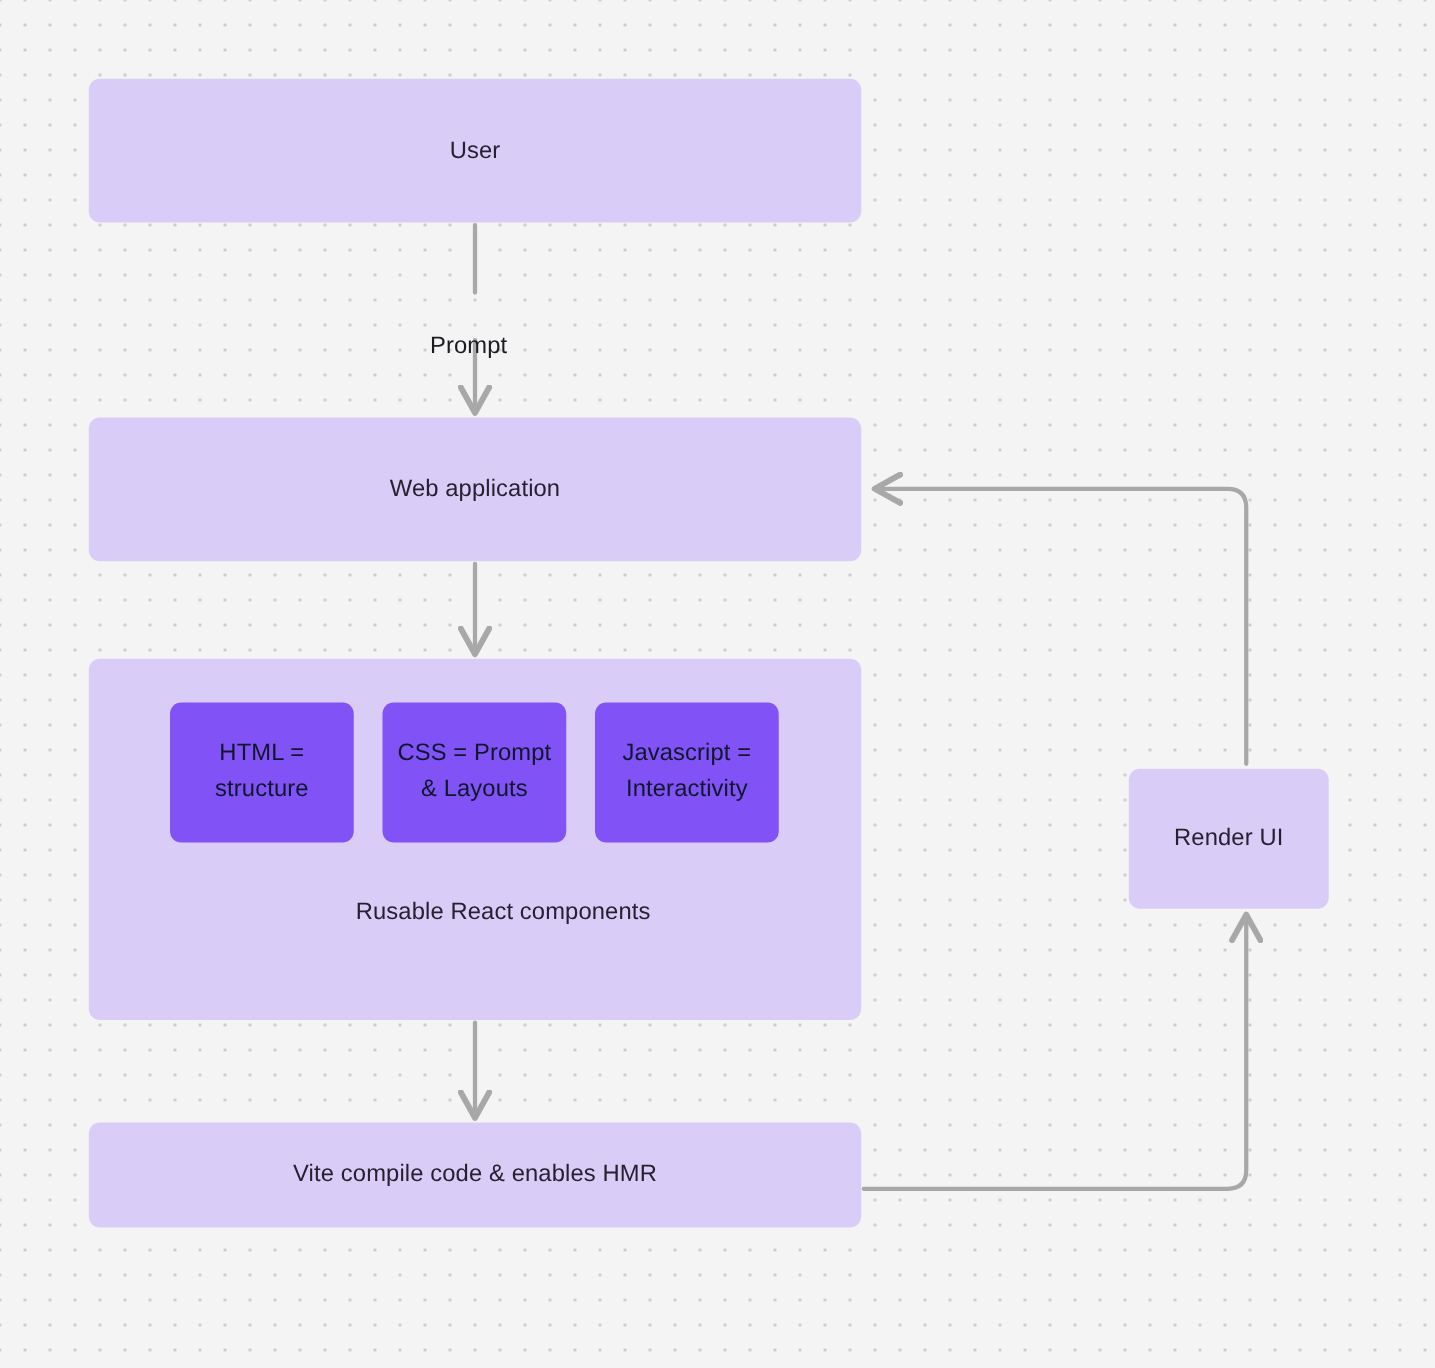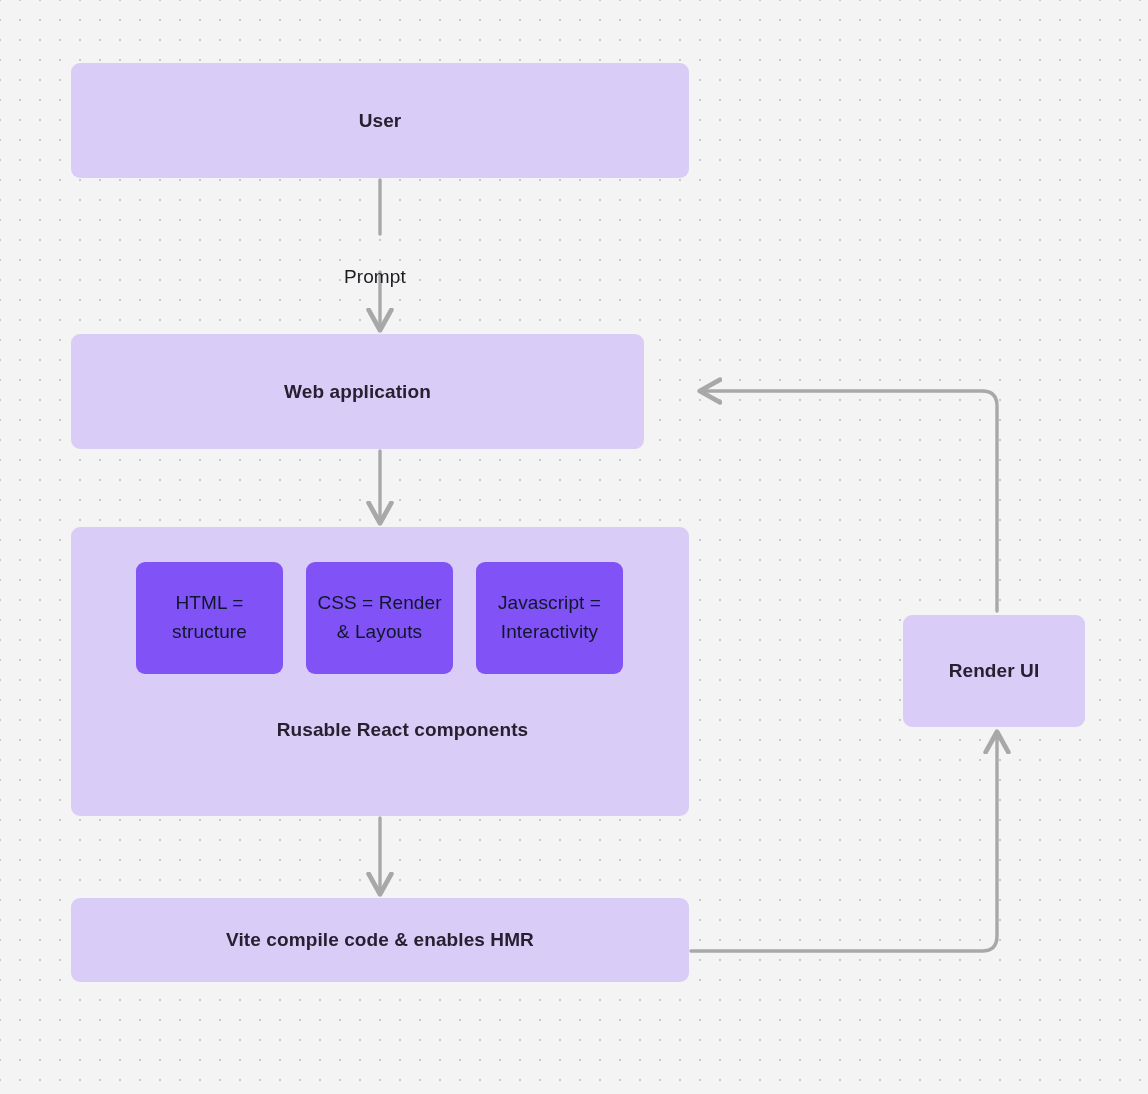--- a/index.html
+++ b/index.html
@@ -40,45 +40,44 @@
     display: flex;
     align-items: center;
     justify-content: center;
     border-radius: 9px;
     background: #d9cdf8;
     color: #262030;
     font-size: 19px;
     line-height: 1.35;
     text-align: center;
     letter-spacing: 0.1px;
-    font-weight: bold;
   }
 
   .node-inner {
     position: absolute;
     box-sizing: border-box;
     display: flex;
     align-items: center;
     justify-content: center;
     border-radius: 9px;
     background: #8152f5;
     color: #0f172a;
     font-size: 19px;
     line-height: 1.52;
     text-align: center;
     letter-spacing: 0.1px;
     padding: 4px 6px;
   }
 
   
   #node-user        { left: 71px;  top: 63px;  width: 618px; height: 115px; }
-  #node-webapp      { left: 71px;  top: 334px; width: 573px; height: 115px; justify-content: center; }
+  #node-webapp      { left: 71px;  top: 334px; width: 618px; height: 115px; justify-content: center; }
   #node-components  { left: 71px;  top: 527px; width: 618px; height: 289px; align-items: flex-start; }
   #node-vite        { left: 71px;  top: 898px; width: 618px; height: 84px; }
-  #node-render      { left: 903px; top: 615px; width: 182px; height: 112px; }
+  #node-render      { left: 903px; top: 615px; width: 160px; height: 112px; }
 
   #node-html        { left: 136px; top: 562px; width: 147px; height: 112px; }
   #node-css         { left: 306px; top: 562px; width: 147px; height: 112px; }
   #node-js          { left: 476px; top: 562px; width: 147px; height: 112px; }
 
   .group-caption {
     position: absolute;
     left: 0;
     right: 0;
     top: 190px;
@@ -149,21 +148,21 @@
 
   <div class="node-inner" id="node-html">
     <span>
       <span>HTML =</span><br>
       <span>structure</span>
     </span>
   </div>
 
   <div class="node-inner" id="node-css">
     <span>
-      <span>CSS = Render</span><br>
+      <span>CSS = Prompt</span><br>
       <span>&amp; Layouts</span>
     </span>
   </div>
 
   <div class="node-inner" id="node-js">
     <span>
       <span>Javascript =</span><br>
       <span>Interactivity</span>
     </span>
   </div>

